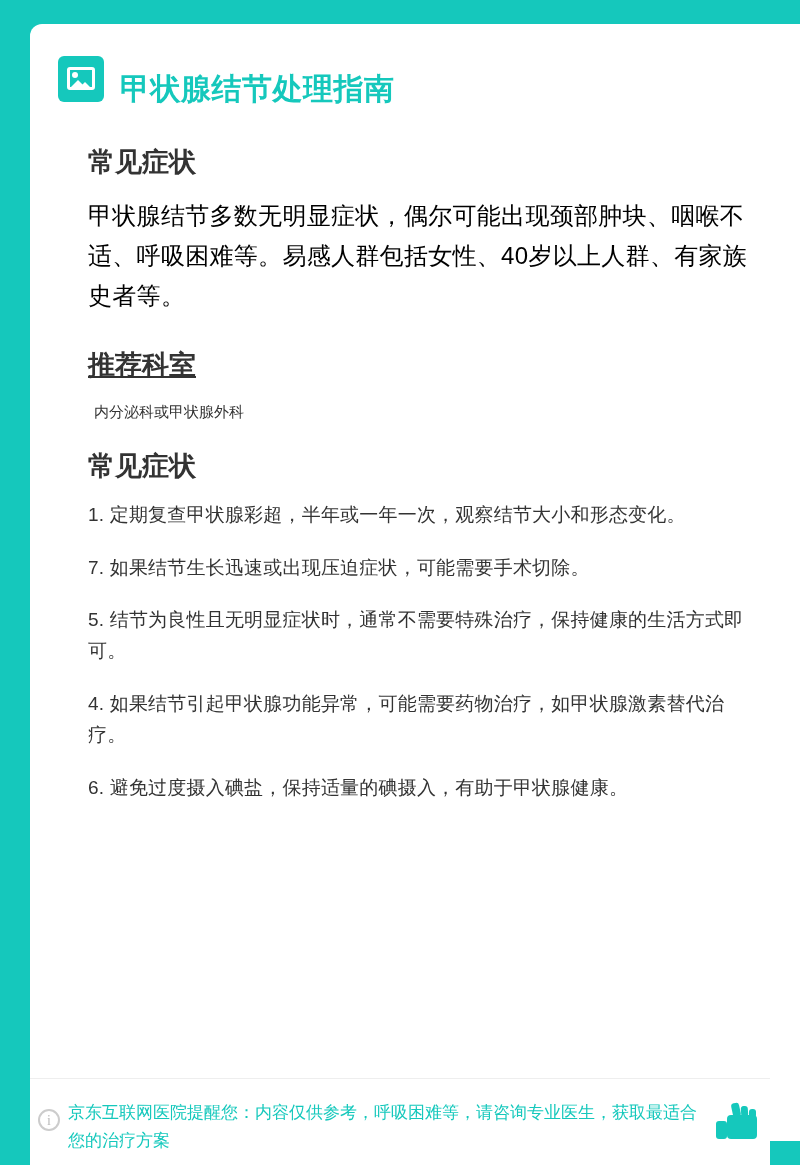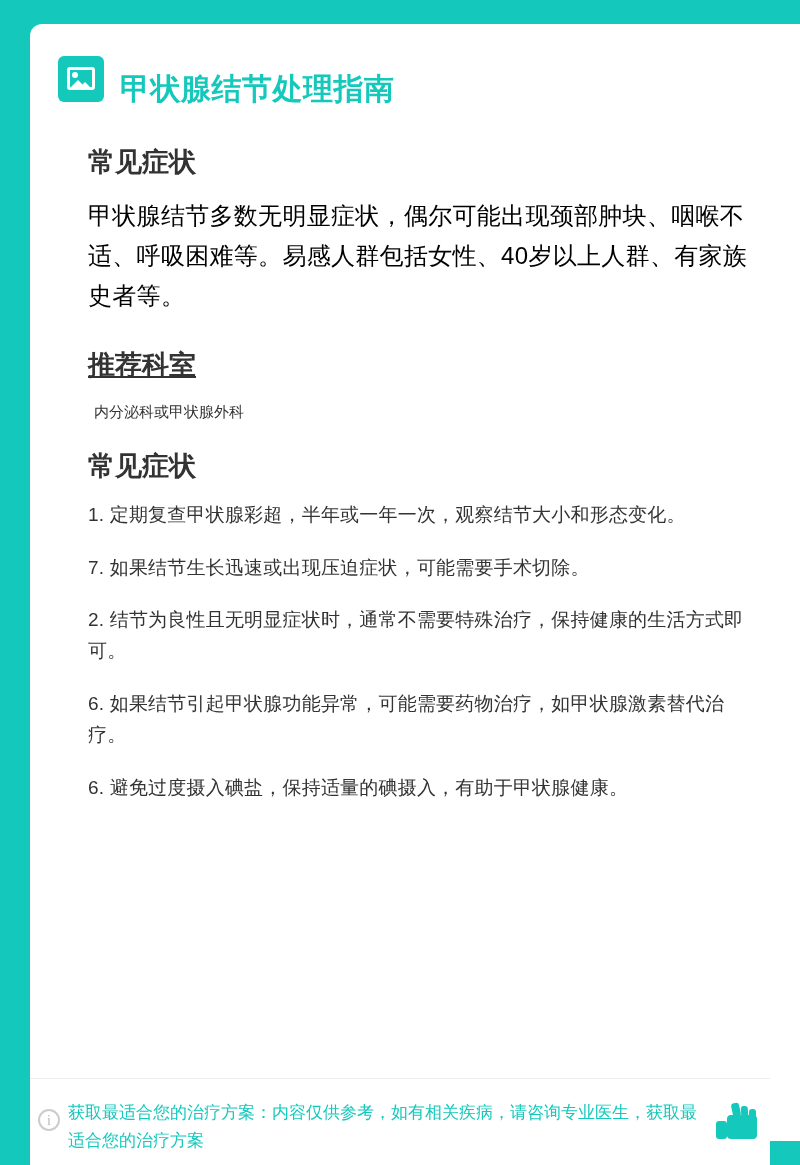--- a/index.html
+++ b/index.html
@@ -216,31 +216,31 @@
     <h2 class="section">常见症状</h2>
     <p class="body">甲状腺结节多数无明显症状，偶尔可能出现颈部肿块、咽喉不适、呼吸困难等。易感人群包括女性、40岁以上人群、有家族史者等。</p>
 
     <h2 class="section spaced">推荐科室</h2>
     <p class="dept">内分泌科或甲状腺外科</p>
 
     <h2 class="section">常见症状</h2>
     <div class="tips">
       <p>1. 定期复查甲状腺彩超，半年或一年一次，观察结节大小和形态变化。</p>
       <p>7. 如果结节生长迅速或出现压迫症状，可能需要手术切除。</p>
-      <p>2. 结节为良性且无明显症状时，通常不需要特殊治疗，保持健康的生活方式即可。</p>
-      <p>6. 如果结节引起甲状腺功能异常，可能需要药物治疗，如甲状腺激素替代治疗。</p>
+      <p>5. 结节为良性且无明显症状时，通常不需要特殊治疗，保持健康的生活方式即可。</p>
+      <p>4. 如果结节引起甲状腺功能异常，可能需要药物治疗，如甲状腺激素替代治疗。</p>
       <p>6. 避免过度摄入碘盐，保持适量的碘摄入，有助于甲状腺健康。</p>
     </div>
 
   </div>
 </div>
 
 <div class="footer">
   <div class="footer-icon">i</div>
-  <div class="footer-text">获取最适合您的治疗方案：内容仅供参考，如有相关疾病，请咨询专业医生，获取最适合您的治疗方案</div>
+  <div class="footer-text">京东互联网医院提醒您：内容仅供参考，呼吸困难等，请咨询专业医生，获取最适合您的治疗方案</div>
   <div class="thumb">
     <div class="f1"></div>
     <div class="f2"></div>
     <div class="f3"></div>
     <div class="pad"></div>
     <div class="cuff"></div>
   </div>
 </div>
 
 </body></html>

